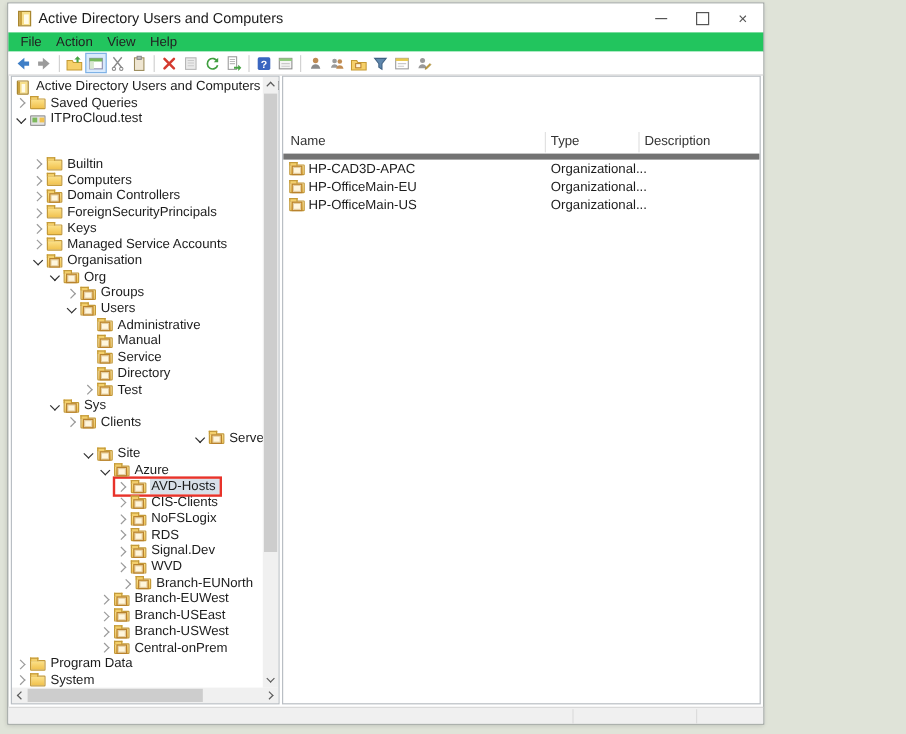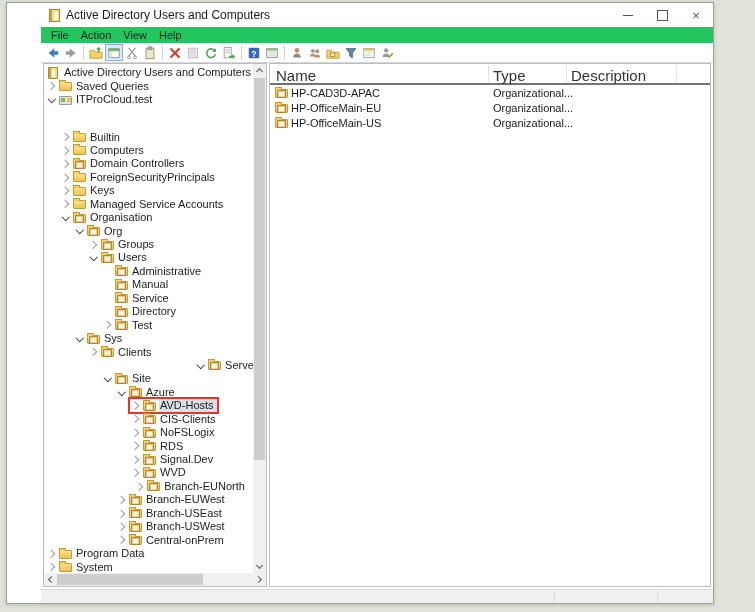--- a/index.html
+++ b/index.html
@@ -1,20 +1,20 @@
 <!DOCTYPE html>
 <html><head>
 <meta charset="utf-8">
 <style>
   html,body{margin:0;padding:0;}
   body{width:755px;height:612px;overflow:hidden;background:#dfe3d8;
        font-family:"Liberation Sans",sans-serif;-webkit-font-smoothing:antialiased;}
-  .window{position:absolute;left:6px;top:2px;width:708px;height:602px;background:#fff;
+  .window{position:absolute;left:6px;top:2px;width:631px;height:602px;background:#fff;
           border:1px solid #9aa09c;box-shadow:0 1px 4px rgba(0,0,0,.18);box-sizing:border-box;
-          display:flex;flex-direction:column;padding-left:34px;}
+          display:flex;flex-direction:column;}
   
   .titlebar{height:24px;display:flex;align-items:center;background:#fff;flex:0 0 24px;}
   .app-icon{width:11px;height:13px;margin:0 6px 0 8px;position:relative;
             background:linear-gradient(90deg,#caa23f 0 2px,#f7df8a 2px);border:1px solid #a8862f;box-sizing:border-box;}
   .app-icon::after{content:"";position:absolute;left:4px;top:2px;width:4px;height:8px;background:#fffbe8;}
   .title{font-size:12px;color:#1a1a1a;}
   .wbtns{margin-left:auto;display:flex;height:100%;}
   .wbtn{width:34px;height:100%;display:flex;align-items:center;justify-content:center;color:#444;}
   .glyph-min{width:10px;height:1px;background:#555;}
   .glyph-max{width:9px;height:9px;border:1px solid #555;}
@@ -63,21 +63,21 @@
   .vthumb{position:absolute;left:1px;right:1px;top:14px;height:382px;background:#cdcdcd;}
   .hscroll{position:absolute;left:0;right:0;bottom:0;height:13px;background:#f0f0f0;}
   .hthumb{position:absolute;top:1px;bottom:1px;left:13px;width:146px;background:#cdcdcd;}
   .sarrow{position:absolute;width:13px;height:13px;display:flex;align-items:center;justify-content:center;}
   .sarrow i{display:block;width:4px;height:4px;border-right:1.2px solid #5a5a5a;border-bottom:1.2px solid #5a5a5a;}
   .sarrow.up{top:0;right:0;}   .sarrow.up i{transform:rotate(-135deg);margin-top:2px;}
   .sarrow.down{bottom:0;right:0;} .sarrow.down i{transform:rotate(45deg);margin-bottom:2px;}
   .sarrow.left{left:0;top:0;}  .sarrow.left i{transform:rotate(135deg);margin-left:2px;}
   .sarrow.right{right:0;top:0;} .sarrow.right i{transform:rotate(-45deg);margin-right:2px;}
   
-  .lheader{position:relative;height:19px;border-bottom:2px solid #737373;font-size:15px;color:#333;}
+  .lheader{position:relative;height:19px;border-bottom:5px solid #737373;font-size:11px;color:#333;margin-top:45px;}
   .lheader .col{position:absolute;top:3px;}
   .hsep{position:absolute;top:1px;bottom:1px;width:1px;background:#e2e2e2;}
   .lrow{position:relative;height:15px;display:flex;align-items:center;font-size:11px;color:#1c1c1c;padding-left:4px;}
   .lrow .type{position:absolute;left:223px;}
   
   .statusbar{flex:0 0 13px;background:#f0f0f0;border-top:1px solid #d9d9d9;position:relative;font-size:10px;color:#444;}
   .ssep{position:absolute;top:1px;bottom:0;width:1px;background:#dcdcdc;}
   .ssep.s1{right:158px;} .ssep.s2{right:55px;}
 </style>
 </head>

